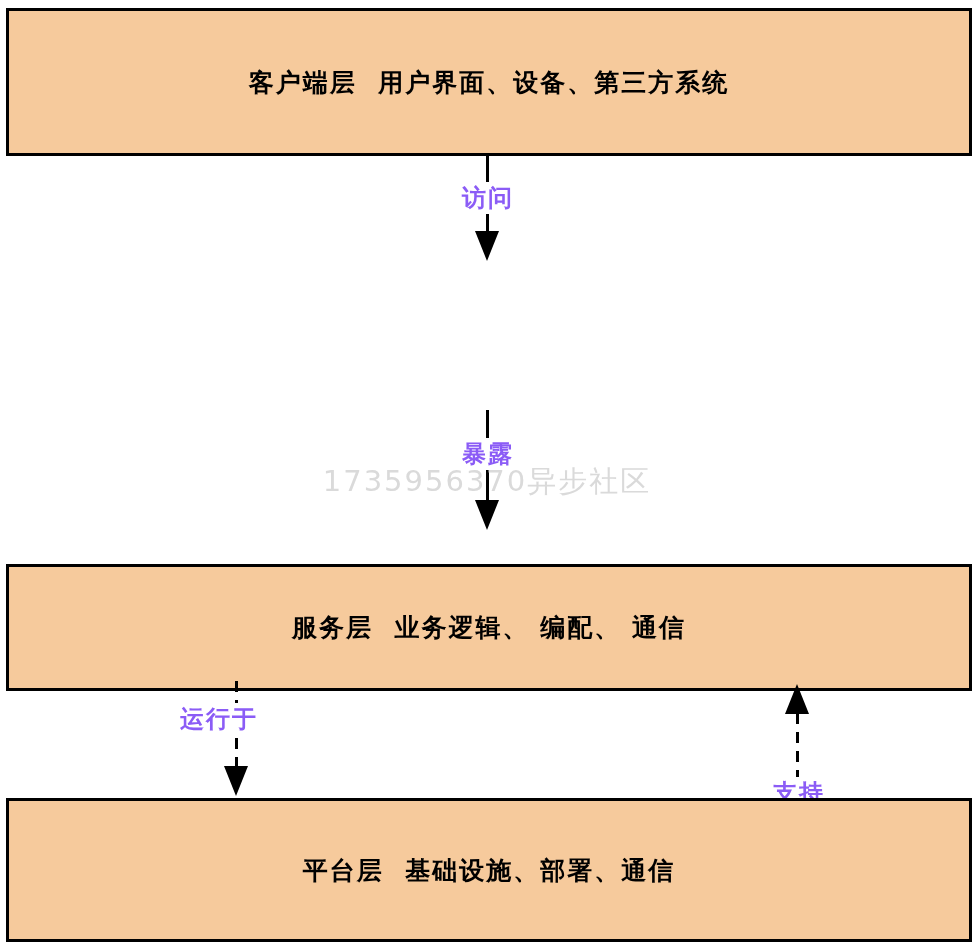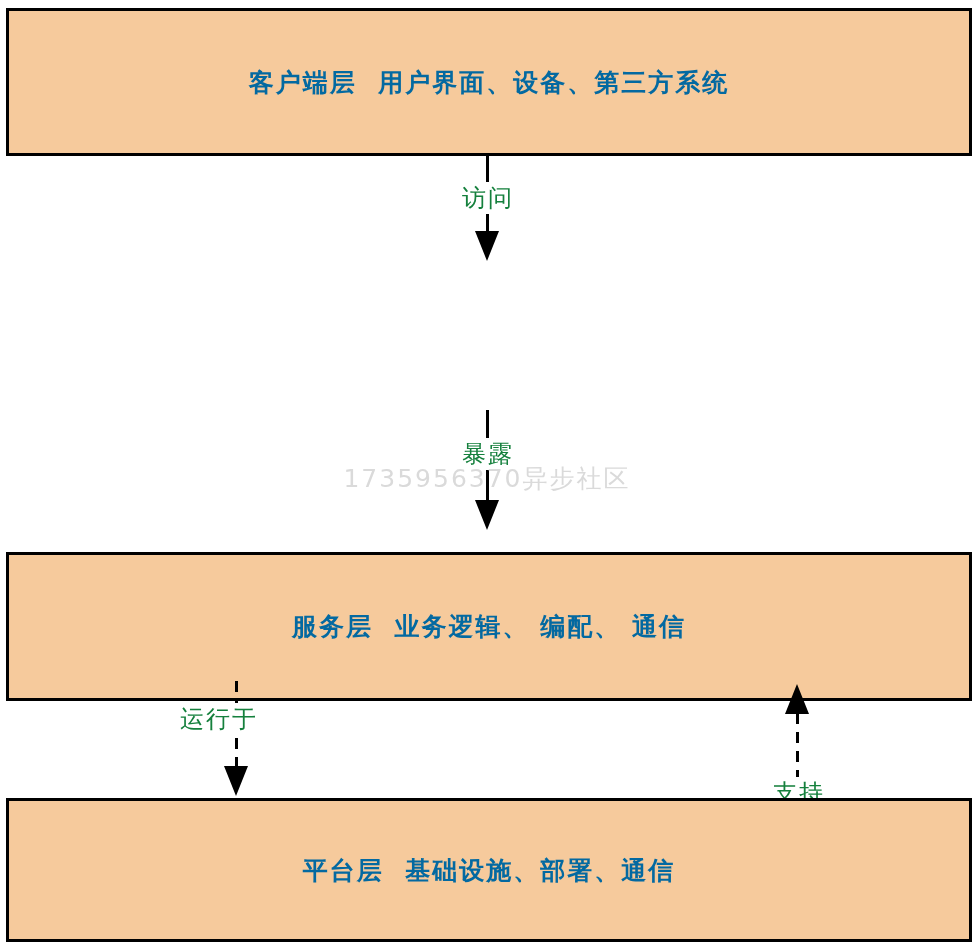--- a/index.html
+++ b/index.html
@@ -14,21 +14,21 @@
     position:absolute;
     left:6px; width:966px;
     box-sizing:border-box;
     background:#f6ca9c;
     border:3px solid #000000;
     display:flex; align-items:center; justify-content:center;
   }
   .layer-label {
     font-size:25px;
     font-weight:bold;
-    color:#0369a1;
+    color:#000000;
     letter-spacing:2px;
     white-space:pre;
   }
   .vline {
     position:absolute;
     width:3px;
     background:#000000;
   }
   .vline.dashed {
     background:repeating-linear-gradient(to bottom, #000000 0 11px, transparent 11px 19px);
@@ -40,29 +40,29 @@
     border-right:12px solid transparent;
   }
   .arrowhead.down { border-top:30px solid #000000; }
   .arrowhead.up   { border-bottom:30px solid #000000; }
   .arrow-label {
     position:absolute;
     transform:translateX(-50%);
     background:#ffffff;
     padding:0 7px;
     font-size:24px;
-    font-weight:normal;
-    color:#15803d;
+    font-weight:bold;
+    color:#8b5cf6;
     letter-spacing:2px;
     white-space:pre;
   }
   .watermark {
     position:absolute;
     transform:translateX(-50%);
-    font-size:25px;
+    font-size:29px;
     font-weight:normal;
     color:#dadada;
     letter-spacing:2px;
     white-space:pre;
     pointer-events:none;
   }
 </style>
 </head>
 <body>
 
@@ -76,21 +76,21 @@
   <div class="arrowhead down" style="left:475px; top:231px;"></div>
   <div class="arrow-label" style="left:488px; top:182px;">访问</div>
 
 
   <div class="vline" style="left:486px; top:410px; height:92px;"></div>
   <div class="arrowhead down" style="left:475px; top:500px;"></div>
   <div class="arrow-label" style="left:488px; top:438px;">暴露</div>
 
   <div class="watermark" style="left:487px; top:462px;">1735956370异步社区</div>
 
-  <div class="layer-box" style="top:552px; height:149px;">
+  <div class="layer-box" style="top:564px; height:127px;">
     <span class="layer-label">服务层  业务逻辑、 编配、 通信</span>
   </div>
 
   <div class="vline dashed" style="left:235px; top:681px; height:86px;"></div>
   <div class="arrowhead down" style="left:224px; top:766px;"></div>
   <div class="arrow-label" style="left:219px; top:703px;">运行于</div>
 
   <div class="arrowhead up" style="left:785px; top:684px;"></div>
   <div class="vline dashed" style="left:796px; top:713px; height:85px;"></div>
   <div class="arrow-label" style="left:799px; top:744px;margin-top:33px;">支持</div>

